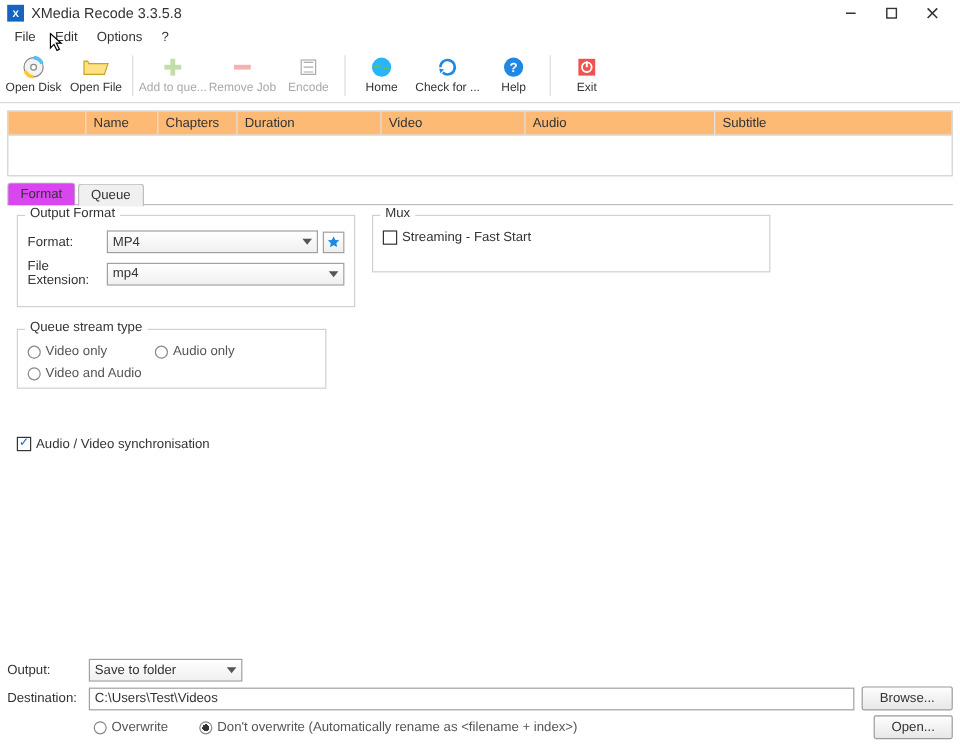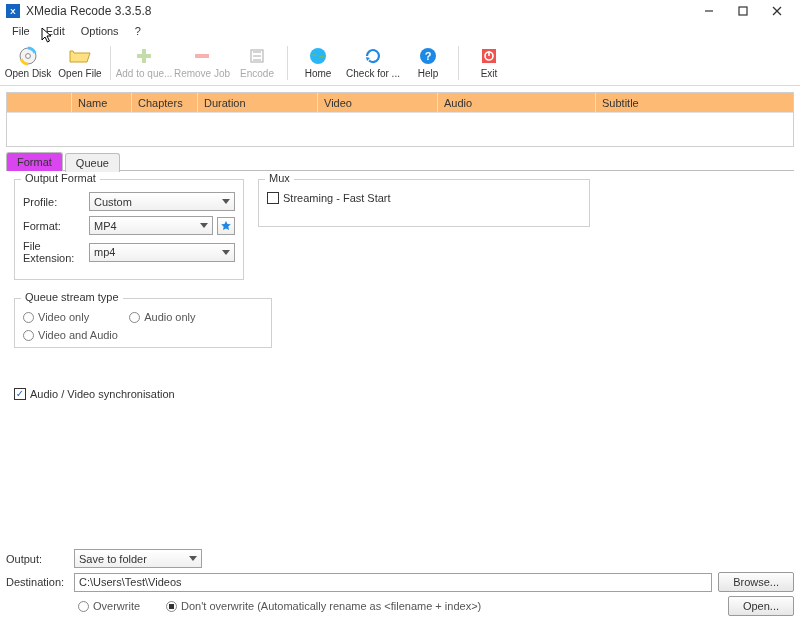--- a/index.html
+++ b/index.html
@@ -43,21 +43,21 @@
   
   .tabs { display: flex; align-items: flex-end; margin: 4px 6px 0 6px; }
   .tabs .tab { border: 1px solid #bdbdbd; border-bottom: none; padding: 3px 10px 3px 10px; background: #d946ef; border-radius: 3px 3px 0 0; margin-right: 2px; position: relative; top: 1px; }
   .tabs .tab.inactive { background: #f0f0f0; top: 2px; }
   .tab-body { border-top: 1px solid #bdbdbd; margin: 0 6px 0 6px; padding: 8px 8px 10px 8px; height: 388px; }
 
   
   .row-groups { display: flex; gap: 14px; }
   .group { border: 1px solid #d0d0d0; padding: 12px 8px 10px 8px; position: relative; }
   .group .legend { position: absolute; top: -8px; left: 6px; background: #fff; padding: 0 4px; font-size: 11px; }
-  .group.output { width: 230px; }
+  .group.output { width: 282px; }
   .group.mux { width: 332px; height: 48px; }
 
   .formrow { display: flex; align-items: center; margin-bottom: 5px; }
   .formrow label { width: 66px; }
   .select { flex: 1; height: 19px; border: 1px solid #a0a0a0; background: linear-gradient(#fff,#f0f0f0); display: flex; align-items: center; padding: 0 4px; position: relative; }
   .select::after { content: ""; position: absolute; right: 4px; top: 6px; border-left: 4px solid transparent; border-right: 4px solid transparent; border-top: 5px solid #555; }
   .star-btn { width: 18px; height: 18px; border: 1px solid #a0a0a0; margin-left: 4px; display: flex; align-items:center; justify-content:center; background:linear-gradient(#fff,#eee); }
 
   .group.stream { width: 258px; margin-top: 18px; padding-bottom: 6px; }
   .radio-row { display: flex; gap: 40px; margin-bottom: 6px; }
@@ -217,26 +217,20 @@
   <div class="tab">Format</div>
   <div class="tab inactive">Queue</div>
 </div>
 
 <div class="tab-body">
   <div class="row-groups">
 
     <div class="group output">
       <span class="legend">Output Format</span>
       <div class="formrow">
-        <label>Profile:</label>
-        <div class="select">
-            <span>Custom</span>
-          </div>
-      </div>
-      <div class="formrow">
         <label>Format:</label>
         <div class="select">
             <span>MP4</span>
           </div>
         <div class="star-btn">
           <svg width="12" height="12">
               <path d="M6 1l1.5 3 3.3.3-2.5 2.3.7 3.3L6 8.4 3 10l.7-3.3L1.2 4.3 4.5 4z" fill="#1e88e5"></path>
             </svg>
         </div>
       </div>

